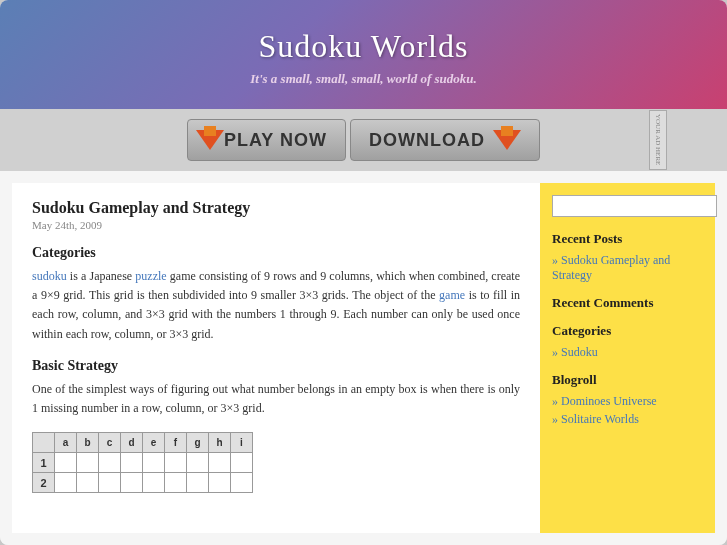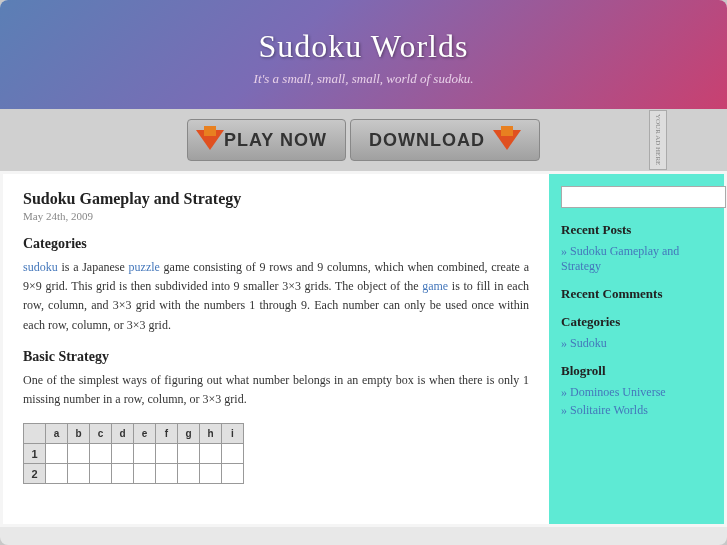--- a/index.html
+++ b/index.html
@@ -27,20 +27,21 @@
       font-size: 32px;
       font-weight: normal;
       text-shadow: 1px 1px 3px rgba(0,0,0,0.4);
       letter-spacing: 1px;
     }
     #header p {
       color: #e8d0e8;
       font-size: 13px;
       margin-top: 6px;
       font-style: italic;
+      font-weight: bold;
     }
     
     #banner {
       background: #d0d0d0;
       padding: 10px 0;
       display: flex;
       align-items: center;
       justify-content: center;
       gap: 4px;
       position: relative;
@@ -110,21 +111,21 @@
       font-size: 7px;
       color: #888;
       writing-mode: vertical-rl;
       text-orientation: mixed;
       white-space: nowrap;
     }
     
     #content-area {
       display: flex;
       background: #f5f5f5;
-      padding: 3px;
+      padding: 12px;
     }
     
     #main {
       flex: 1;
       padding: 16px 20px;
       background: #fff;
       min-height: 350px;
     }
     #main h2 {
       font-size: 16px;
@@ -174,21 +175,21 @@
       font-size: 10px;
     }
     .sudoku-table .row-header {
       background: #e0e0e0;
       font-weight: bold;
     }
     
     #sidebar {
       width: 175px;
       padding: 12px 12px;
-      background: #5eead4;
+      background: #fde047;
       flex-shrink: 0;
     }
     .sidebar-search {
       display: flex;
       align-items: center;
       margin-bottom: 14px;
       gap: 4px;
     }
     .sidebar-search input {
       flex: 1;

